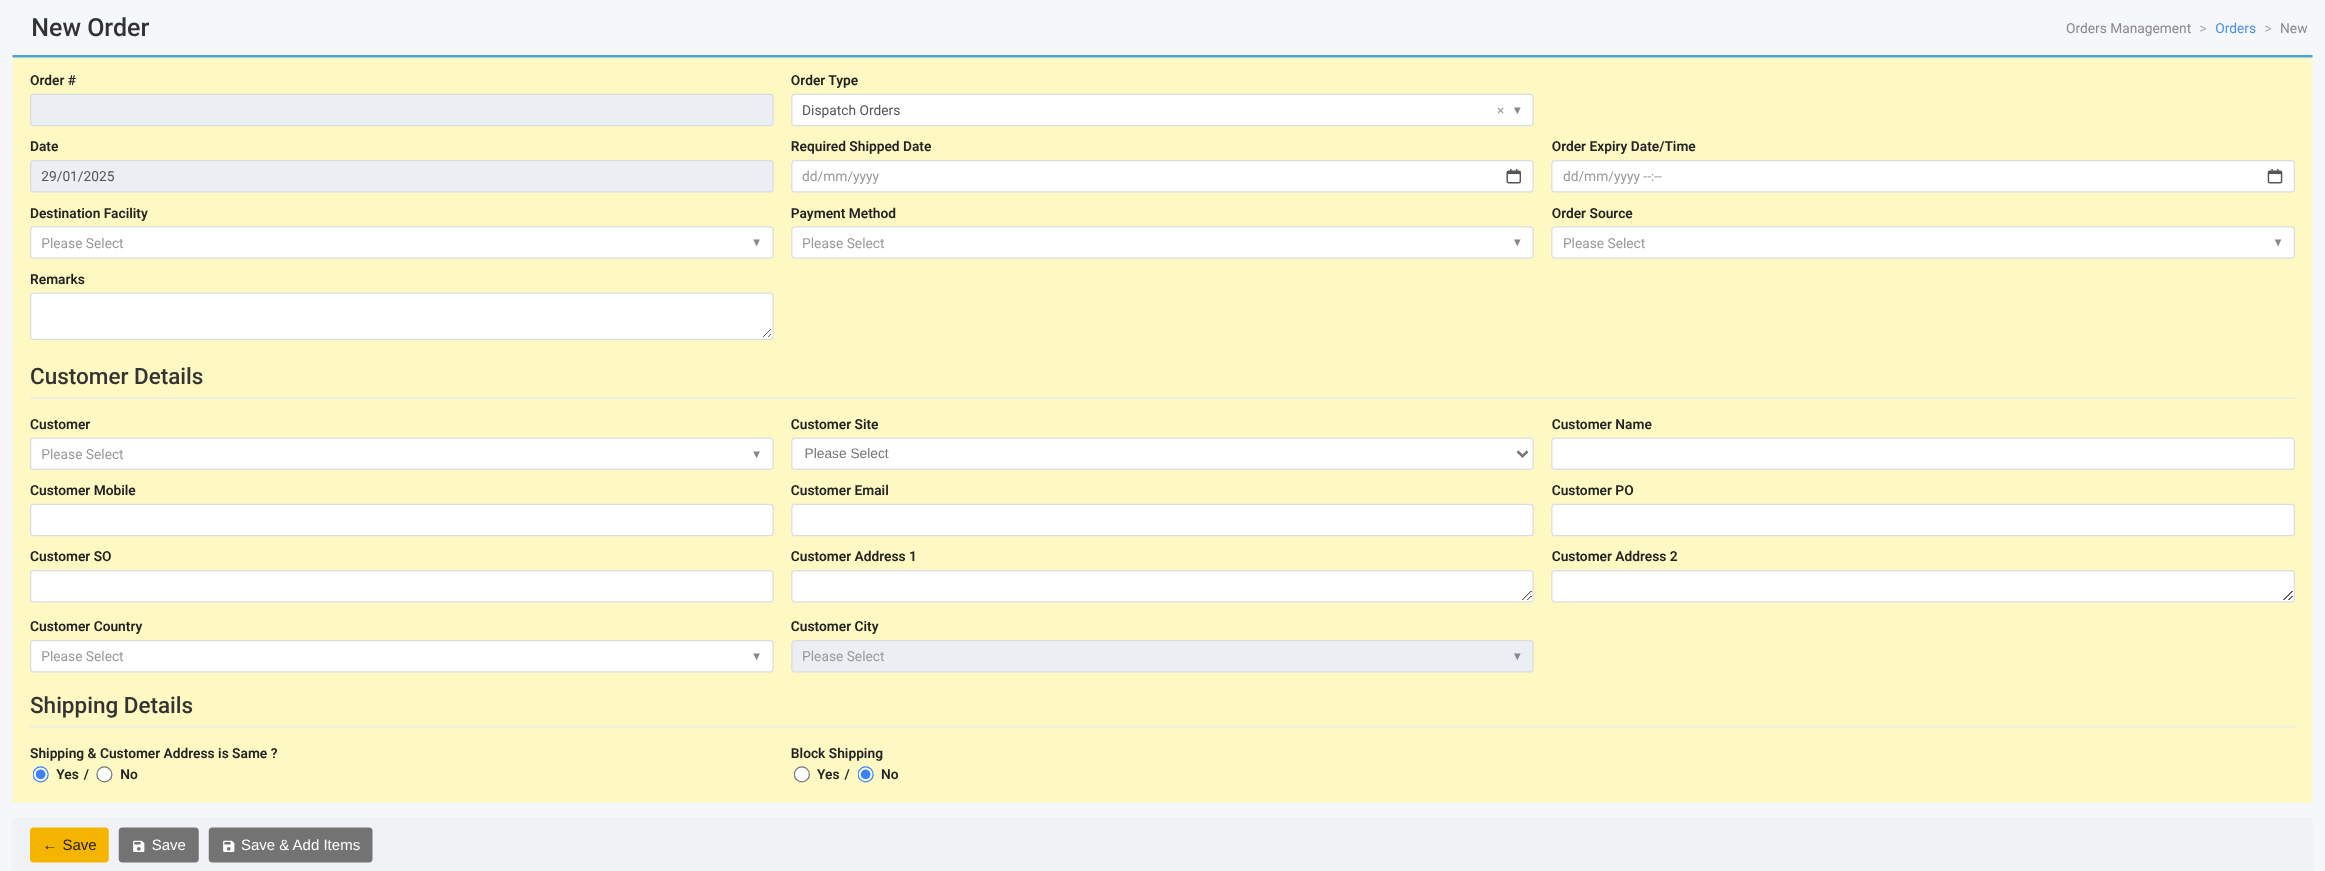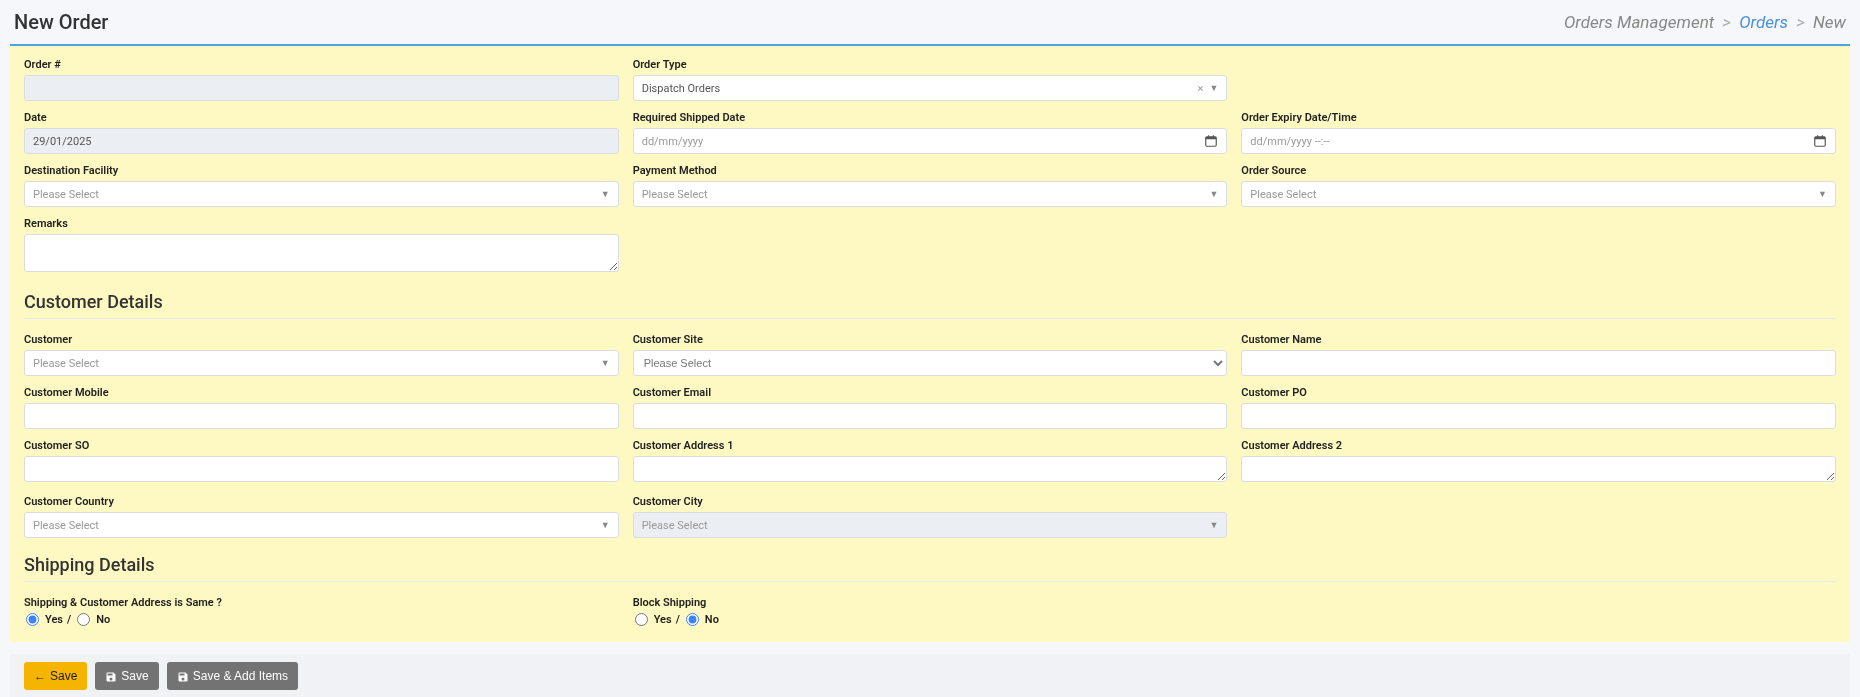--- a/index.html
+++ b/index.html
@@ -1,19 +1,19 @@
 <!DOCTYPE html>
 <html><head>
 <meta charset="utf-8">
 <style>
   * { box-sizing: border-box; margin: 0; padding: 0; }
   body { font-family: -apple-system, BlinkMacSystemFont, "Segoe UI", Roboto, Arial, sans-serif; font-size: 12px; background: #f5f7fa; color: #333; }
   .header-bar { display: flex; justify-content: space-between; align-items: center; padding: 10px 14px; background: #f5f7fa; }
-  .page-title { font-size: 20px; font-weight: 500; color: #333; }
-  .breadcrumb { font-size: 17px; color: #888; font-style: italic; }
+  .page-title { font-size: 20px; font-weight: 500; color: #333; margin-left: 11px; }
+  .breadcrumb { font-size: 11px; color: #888; }
   .breadcrumb a { color: #4a90e2; text-decoration: none; }
   .breadcrumb .sep { color: #aaa; margin: 0 4px; }
   .main-card { background: #fef9c3; border-top: 2px solid #4aa3e2; margin: 0 10px 12px 10px; padding: 12px 14px; }
   .row { display: flex; gap: 14px; margin-bottom: 10px; }
   .col-1 { flex: 1 1 0; min-width: 0; }
   .form-label { display: block; font-size: 11px; font-weight: 600; color: #222; margin-bottom: 4px; }
   .form-control, .form-select {
     width: 100%; height: 26px; border: 1px solid #d9dde2; border-radius: 3px;
     padding: 2px 8px; font-size: 11px; color: #555; background: #fff;
     display: flex; align-items: center; justify-content: space-between;

